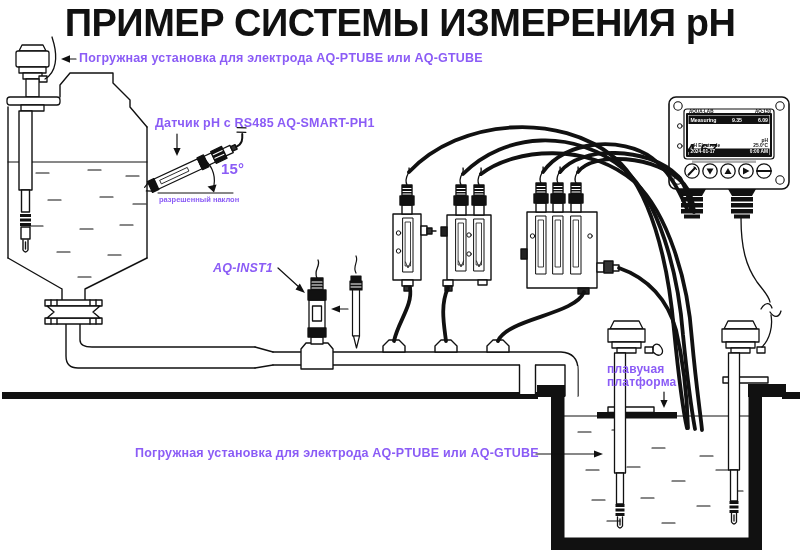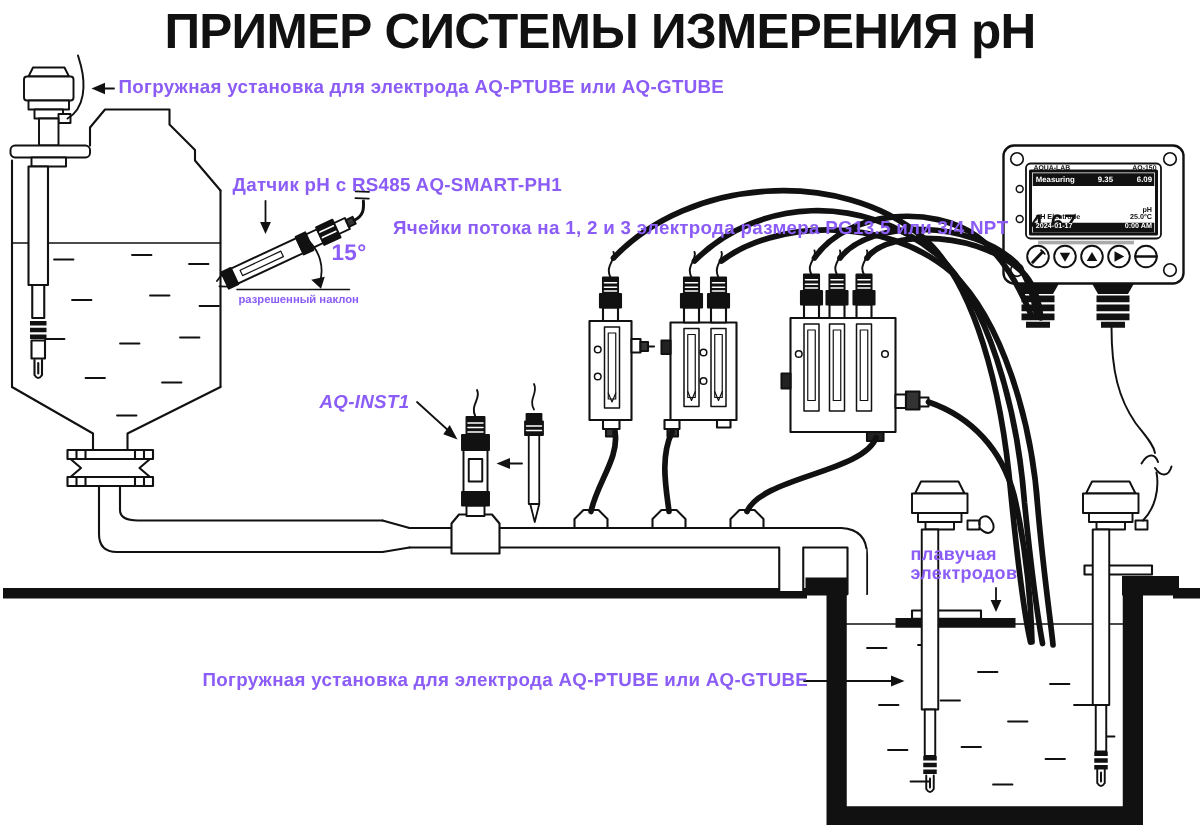--- a/index.html
+++ b/index.html
@@ -2,21 +2,21 @@
 <html><head>
 <meta charset="utf-8">
 <style>
   html,body{margin:0;padding:0;background:#fff;}
   #stage{position:relative;width:800px;height:555px;background:#fff;overflow:hidden;
          font-family:"Liberation Sans",sans-serif;color:#111;}
   #art{position:absolute;left:0;top:0;}
   .lbl{position:absolute;font-family:"Liberation Sans",sans-serif;font-weight:bold;
        font-size:12.5px;letter-spacing:.2px;white-space:nowrap;color:#8b5cf6;}
   #title{position:absolute;left:0;top:2px;width:100%;text-align:center;
-         font-size:33px;font-weight:bold;letter-spacing:-.5px;}
+         font-size:38px;font-weight:bold;letter-spacing:-.5px;}
   #tilt-angle{font-size:15px;}
   #allowed-tilt{font-size:7.5px;letter-spacing:0;}
   #platform-label{white-space:normal;width:66px;line-height:13px;font-size:12px;}
   .ctl{position:absolute;font-family:"Liberation Sans",sans-serif;white-space:nowrap;color:#111;}
   .t46{font-size:4.6px;font-weight:bold;}
   .t52w{font-size:5.2px;font-weight:bold;color:#fff;}
   .t48{font-size:4.8px;font-weight:bold;}
   .t48w{font-size:4.8px;font-weight:bold;color:#fff;}
   .main-val{font-size:15px;font-weight:bold;letter-spacing:.5px;}
   .rt{text-align:right;}
@@ -367,23 +367,22 @@
           </g>
     </g>
   </g>
 </svg>
 
 <div id="title">ПРИМЕР СИСТЕМЫ ИЗМЕРЕНИЯ pH</div>
 <div class="lbl" style="left:79px;top:51px;">Погружная установка для электрода AQ-PTUBE или AQ-GTUBE</div>
 <div class="lbl" style="left:155px;top:116px;">Датчик pH с RS485 AQ-SMART-PH1</div>
 <div class="lbl" id="tilt-angle" style="left:221px;top:160px;">15°</div>
 <div class="lbl" id="allowed-tilt" style="left:159px;top:195px;">разрешенный наклон</div>
-<div class="lbl" style="left:262px;top:145px;">Ячейки потока на 1, 2 и 3 электрода размера PG13.5 или 3/4 NPT</div>
 <div class="lbl" style="left:213px;top:261px;font-style:italic;">AQ-INST1</div>
-<div class="lbl" id="platform-label" style="left:607px;top:363px;">плавучая электродов</div>
+<div class="lbl" id="platform-label" style="left:607px;top:363px;">плавучая платформа</div>
 <div class="lbl" style="left:135px;top:446px;">Погружная установка для электрода AQ-PTUBE или AQ-GTUBE</div>
 
 <div class="ctl t46" style="left:689px;top:108.5px;">AQUA-LAB</div>
 <div class="ctl t46 rt" style="left:731px;top:108.5px;width:40px;">AQ-150</div>
 <div class="ctl t52w" style="left:690.5px;top:116.6px;">Measuring</div>
 <div class="ctl t52w rt" style="left:728px;top:116.6px;width:14px;">9.35</div>
 <div class="ctl t52w rt" style="left:748px;top:116.6px;width:20px;">6.09</div>
 <div class="ctl main-val" style="left:687px;top:123px;width:92px;text-align:left;margin-top:17px;">4.67</div>
 <div class="ctl t48 rt" style="left:728px;top:137.5px;width:40px;">pH</div>
 <div class="ctl t48" style="left:690.5px;top:142.8px;">pH Electrode</div>

